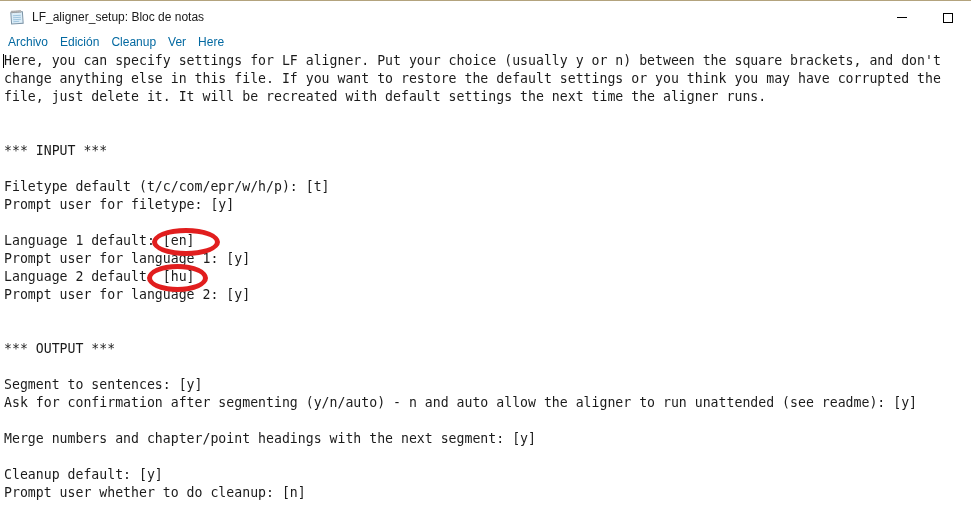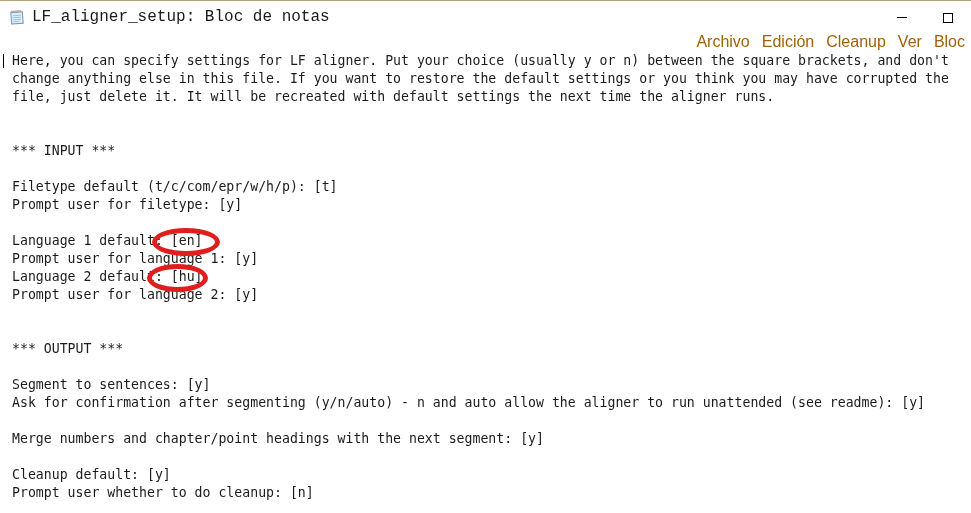--- a/index.html
+++ b/index.html
@@ -14,56 +14,54 @@
   }
   .titlebar {
     height:32px;
     display:flex;
     align-items:center;
     background:#ffffff;
   }
   .app-icon { width:16px; height:16px; margin-left:9px; flex:0 0 auto; }
   .title {
     margin-left:7px;
-    font-size:16px;
+    font-size:12px;
     color:#1a1a1a;
     white-space:nowrap;
-    font-family:Liberation Mono, monospace;
   }
   .controls {
     position:absolute; top:1px; right:0; height:31px;
     display:flex;
   }
   .ctl-btn {
     width:46px; height:31px;
     display:flex; align-items:center; justify-content:center;
   }
   .min-glyph { width:10px; height:1px; background:#000; }
   .max-glyph { width:10px; height:10px; border:1px solid #000; box-sizing:border-box; background:transparent; }
   .menubar {
     height:18px;
     display:flex;
     align-items:center;
-    font-size:16px;
-    color:#a16207;
+    font-size:12px;
+    color:#0369a1;
     padding-left:2px;
     border-bottom:1px solid #e6e6e6;
     background:#ffffff;
-    justify-content:flex-end;
   }
   .menu-item { padding:1px 6px; white-space:nowrap; }
   .editor {
     position:absolute;
     top:50px; left:0; right:0; bottom:0;
     background:#ffffff;
     font-family:"DejaVu Sans Mono", monospace;
     font-size:13.2px;
     line-height:18px;
     color:#1b1b1b;
-    padding:1px 0 0 12px;
+    padding:1px 0 0 4px;
     white-space:pre;
     overflow:hidden;
     cursor:text;
   }
   .line { height:18px; }
   .caret {
     position:absolute;
     left:3px; top:53px;
     width:1px; height:14px;
     background:#000;
@@ -112,21 +110,21 @@
         <span class="max-glyph"></span>
       </div>
     </div>
   </div>
 
   <div class="menubar">
     <span class="menu-item">Archivo</span>
     <span class="menu-item">Edición</span>
     <span class="menu-item">Cleanup</span>
     <span class="menu-item">Ver</span>
-    <span class="menu-item">Bloc</span>
+    <span class="menu-item">Here</span>
   </div>
 
   <div class="editor" id="editor-lines"><div class="line">Here, you can specify settings for LF aligner. Put your choice (usually y or n) between the square brackets, and don't</div><div class="line">change anything else in this file. If you want to restore the default settings or you think you may have corrupted the</div><div class="line">file, just delete it. It will be recreated with default settings the next time the aligner runs.</div><div class="line"></div><div class="line"></div><div class="line">*** INPUT ***</div><div class="line"></div><div class="line">Filetype default (t/c/com/epr/w/h/p): [t]</div><div class="line">Prompt user for filetype: [y]</div><div class="line"></div><div class="line">Language 1 default: [en]</div><div class="line">Prompt user for language 1: [y]</div><div class="line">Language 2 default: [hu]</div><div class="line">Prompt user for language 2: [y]</div><div class="line"></div><div class="line"></div><div class="line">*** OUTPUT ***</div><div class="line"></div><div class="line">Segment to sentences: [y]</div><div class="line">Ask for confirmation after segmenting (y/n/auto) - n and auto allow the aligner to run unattended (see readme): [y]</div><div class="line"></div><div class="line">Merge numbers and chapter/point headings with the next segment: [y]</div><div class="line"></div><div class="line">Cleanup default: [y]</div><div class="line">Prompt user whether to do cleanup: [n]</div></div>
 
   <div class="caret"></div>
 
   <div class="circle circle-en"></div>
   <div class="circle circle-hu"></div>
 
 </div>

